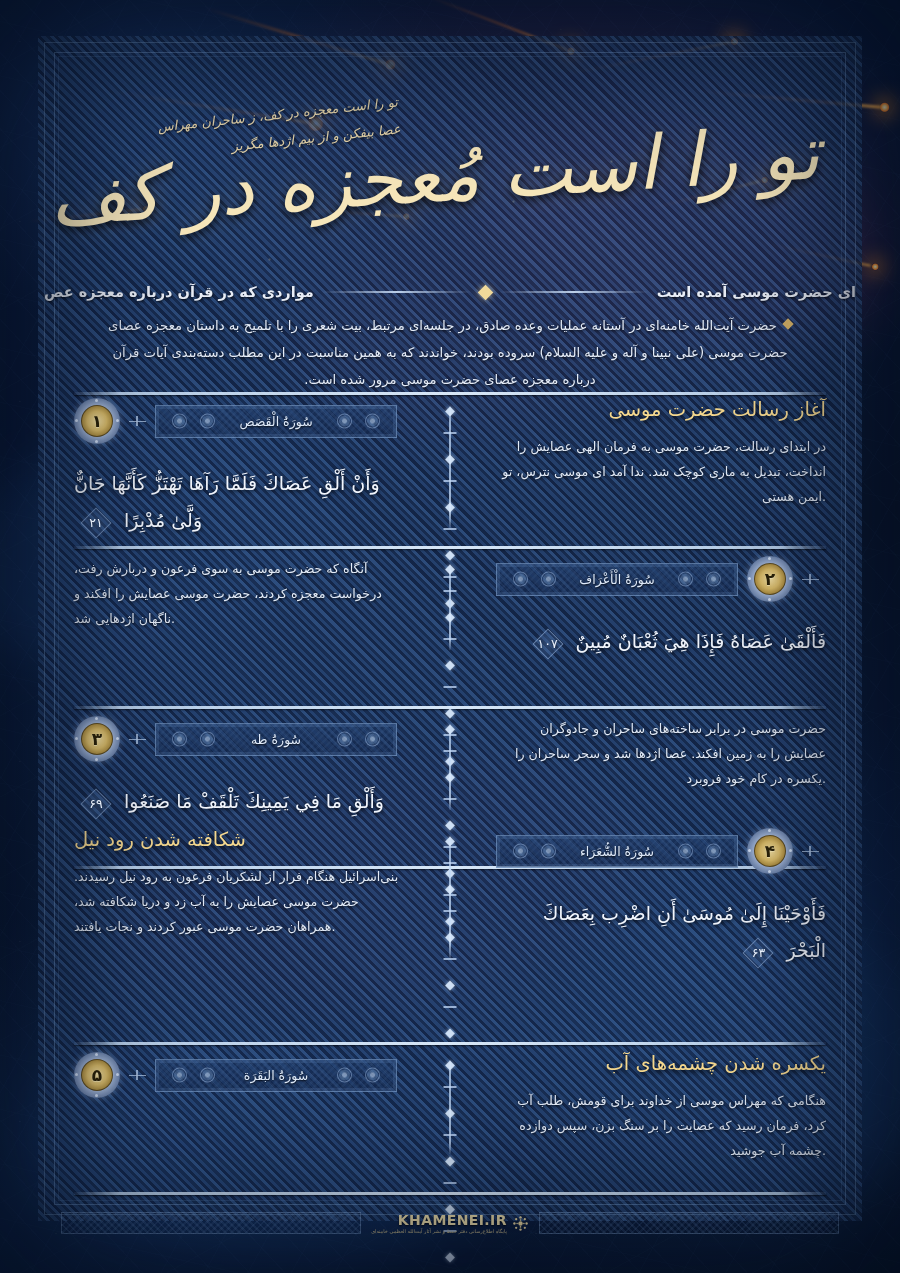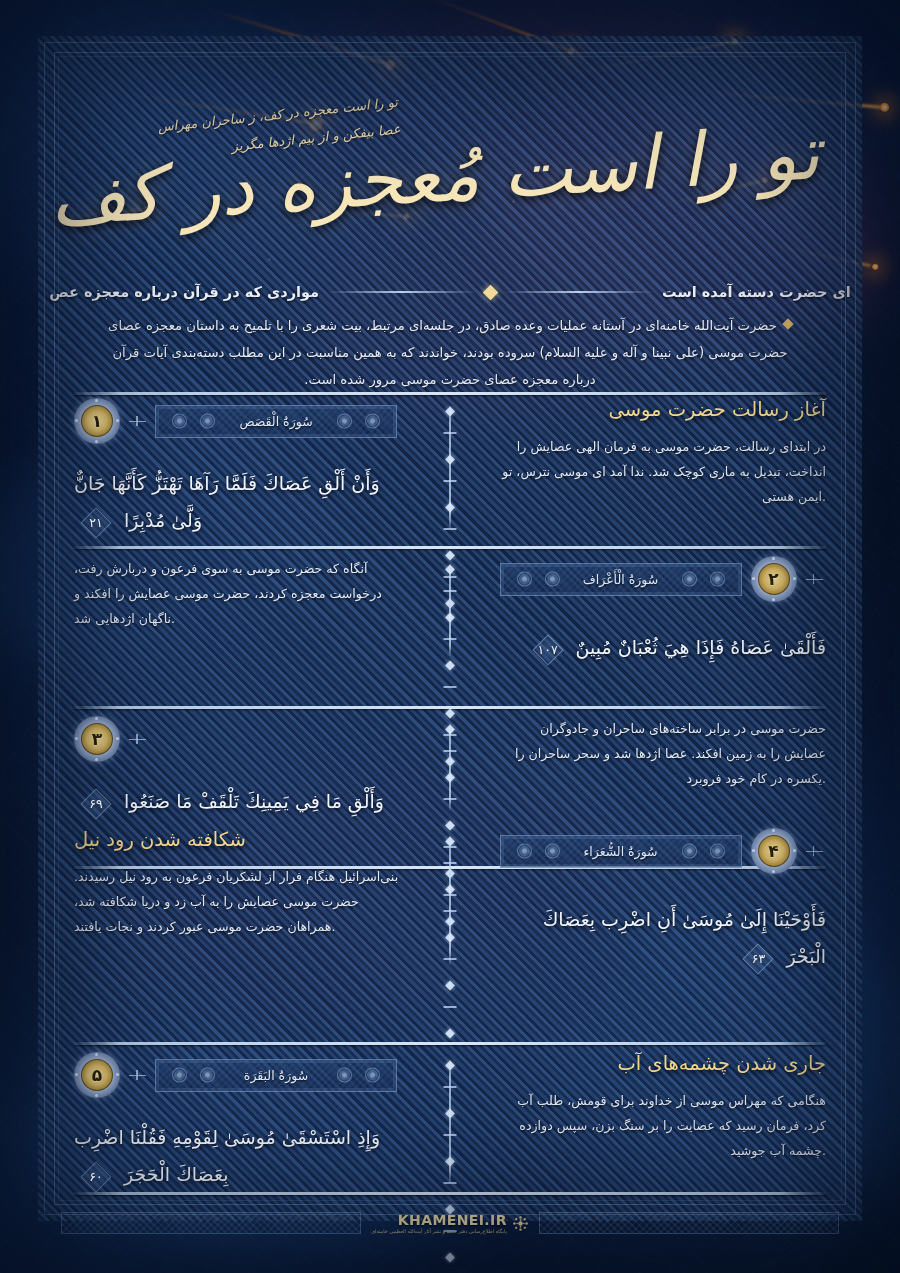--- a/index.html
+++ b/index.html
@@ -192,21 +192,21 @@
   .sec-title.l{text-align:left;}
   .sec-body{
     color:#e3ebf7;font-size:12.6px;line-height:2.0;
     text-shadow:0 1px 3px rgba(0,0,0,.8);
   }
   .sec-body.r{text-align:right;}
   .sec-body.l{text-align:left;}
 
   
   .quran-side{display:flex;flex-direction:column;}
-  .quran-side.rtl-pos{align-items:center;gap:6px;}
+  .quran-side.rtl-pos{align-items:flex-start;}
   .quran-side.ltr-pos{align-items:flex-start;}
   .surah-row{display:flex;align-items:center;gap:9px;}
   .surah-plate{
     position:relative;width:242px;height:33px;
     border:1px solid rgba(150,185,230,.50);
     background:
       linear-gradient(rgba(30,58,104,.55),rgba(18,38,76,.55)),
       repeating-linear-gradient(45deg,rgba(130,170,220,.16) 0 2px,rgba(0,0,0,0) 2px 5px),
       repeating-linear-gradient(-45deg,rgba(130,170,220,.13) 0 2px,rgba(0,0,0,0) 2px 5px);
     display:flex;align-items:center;justify-content:center;
@@ -345,21 +345,21 @@
   <div id="frame-outer"></div>
   <div id="frame-inner"></div>
 
   <div id="header">
     <div class="poem">
       <div>تو را است معجزه در کف، ز ساحران مهراس</div>
       <div>عصا بیفکن و از بیم اژدها مگریز</div>
     </div>
     <div class="title">تو را است مُعجزه در کف</div>
     <div class="subtitle-row">
-      <span class="txt">ای حضرت دسته آمده است</span>
+      <span class="txt">ای حضرت موسی آمده است</span>
       <span class="rule"></span>
       <span class="diamond"></span>
       <span class="rule"></span>
       <span class="txt">مواردی که در قرآن درباره معجزه عص</span>
     </div>
   </div>
 
   <div id="intro">
     <span class="bullet"></span><span>حضرت آیت‌الله خامنه‌ای در آستانه عملیات وعده صادق، در جلسه‌ای مرتبط، بیت شعری را با تلمیح به داستان معجزه عصای حضرت موسی (علی نبینا و آله و علیه السلام) سروده بودند، خواندند که به همین مناسبت در این مطلب دسته‌بندی آیات قرآن درباره معجزه عصای حضرت موسی مرور شده است.</span>
   </div>
@@ -463,20 +463,27 @@
       <span class="ring"></span>
       <span class="pip" style="left:21px;top:1px"></span>
       <span class="pip" style="left:21px;bottom:1px"></span>
       <span class="pip" style="left:1px;top:21px"></span>
       <span class="pip" style="right:1px;top:21px"></span>
       <span class="inner">
         <span class="num">۳</span>
       </span>
     </span>
     <span class="med-cross"></span>
+            <span class="surah-plate">
+      <span class="rosette a"></span>
+      <span class="rosette b"></span>
+      <span class="rosette c"></span>
+      <span class="rosette d"></span>
+      <span class="name">سُورَةُ طه</span>
+    </span>
       </div>
       <div class="ayah l">وَأَلْقِ مَا فِي يَمِينِكَ تَلْقَفْ مَا صَنَعُوا
         <span class="ayah-num"><span>۶۹</span></span>
       </div>
     </div>
         <div class="divider">
       <span class="vline"></span>
           <span class="node" style="top:10px"></span>
           <span class="node" style="top:58px"></span>
           <span class="node" style="top:106px"></span>
@@ -549,38 +556,35 @@
     </span>
     <span class="med-cross"></span>
             <span class="surah-plate">
       <span class="rosette a"></span>
       <span class="rosette b"></span>
       <span class="rosette c"></span>
       <span class="rosette d"></span>
       <span class="name">سُورَةُ البَقَرَة</span>
     </span>
       </div>
-      <div class="ayah l">وَإِذِ اسْتَسْقَىٰ مُوسَىٰ لِقَوْمِهِ فَقُلْنَا اضْرِب بِعَصَاكَ الْحَجَرَ
-        <span class="ayah-num"><span>۶۰</span></span>
-      </div>
     </div>
         <div class="divider">
       <span class="vline"></span>
           <span class="node" style="top:10px"></span>
           <span class="node" style="top:58px"></span>
           <span class="node" style="top:106px"></span>
           <span class="node" style="top:154px"></span>
           <span class="node" style="top:202px"></span>
           <span class="tick" style="top:34px"></span>
           <span class="tick" style="top:82px"></span>
           <span class="tick" style="top:130px"></span>
           <span class="tick" style="top:178px"></span>
         </div>
         <div class="half">
-      <div class="sec-title r">جاری شدن چشمه‌های آب</div>
+      <div class="sec-title r">یکسره شدن چشمه‌های آب</div>
       <div class="sec-body r">هنگامی که مهراس موسی از خداوند برای قومش، طلب آب کرد، فرمان رسید که عصایت را بر سنگ بزن، سپس دوازده چشمه آب جوشید.</div>
     </div>
       </div>
     </div>
 
   <div id="footer">
     <div class="fr-bar"></div>
     <div class="logo">
       <span class="mark">
         <svg width="17" height="17" viewBox="0 0 24 24">

